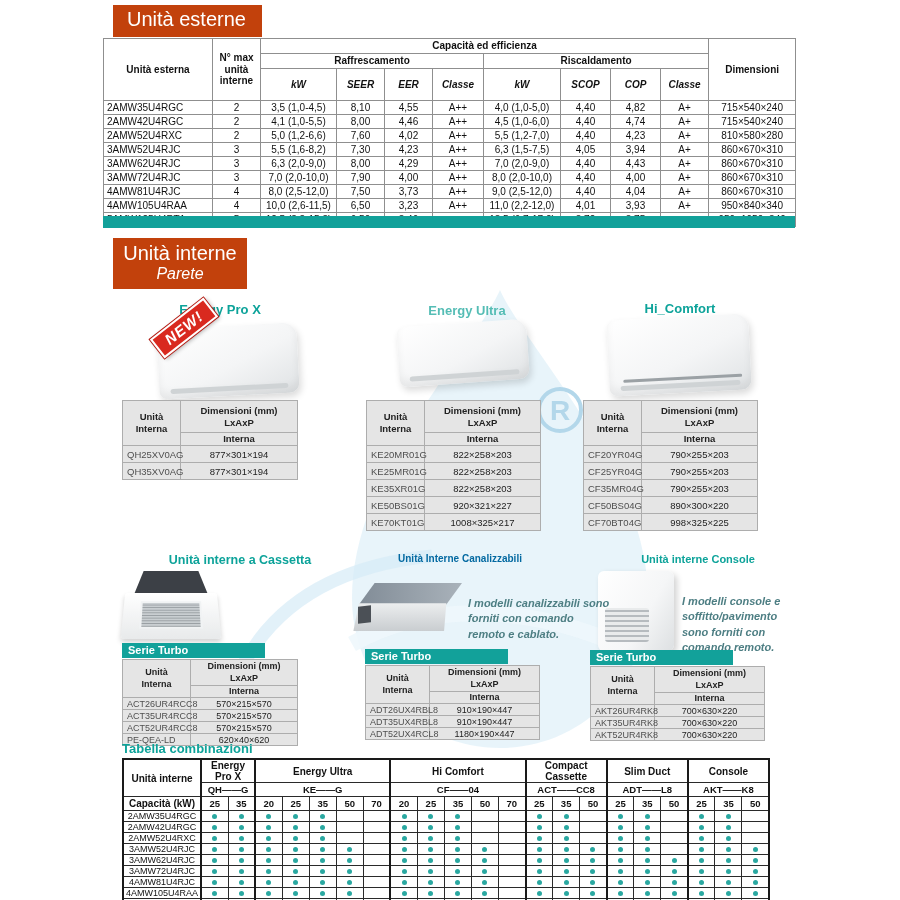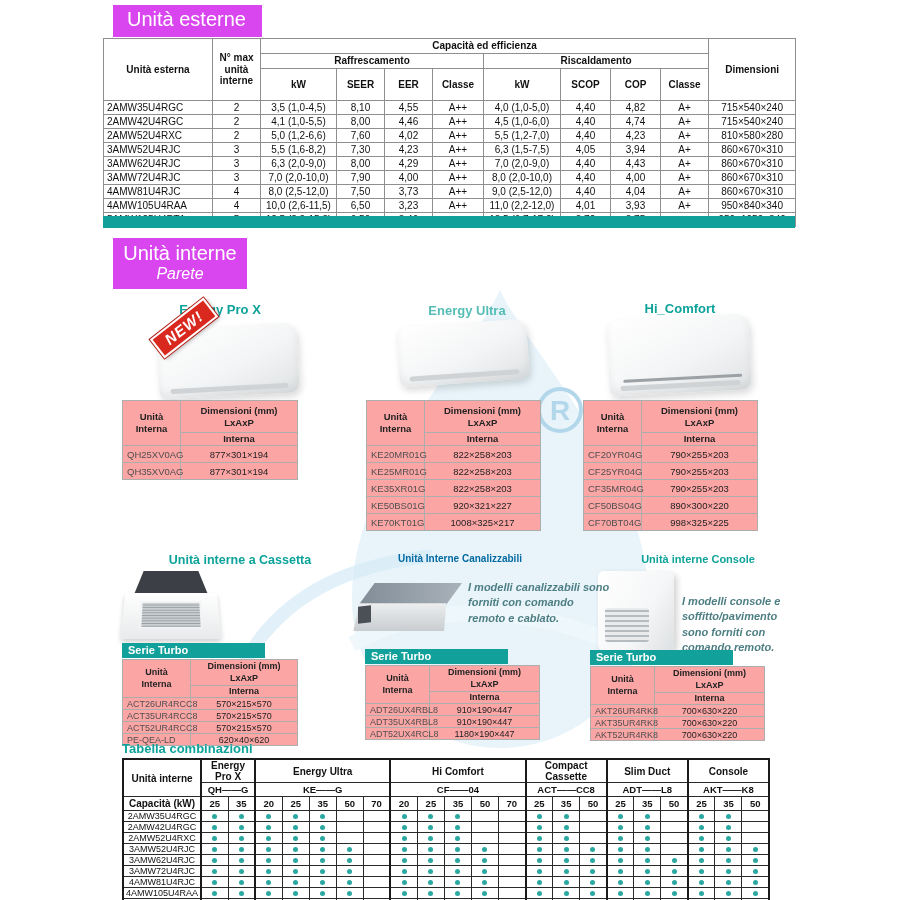--- a/index.html
+++ b/index.html
@@ -2,60 +2,60 @@
 <html><head>
 <meta charset="utf-8">
 <style>
   * { margin:0; padding:0; box-sizing:border-box; }
   body { font-family:"Liberation Sans", sans-serif; background:#fff; }
   .page { position:relative; width:900px; height:900px; background:#fff; overflow:hidden; }
   .layer { position:absolute; left:0; top:0; z-index:1; width:900px; height:900px; pointer-events:none; }
   .content { position:relative; z-index:2; width:900px; height:900px; }
 
   
-  .badge { position:absolute; background:#d946ef; color:#fff; }
+  .badge { position:absolute; background:#c2410c; color:#fff; }
   .badge-outdoor { left:113px; top:5px; font-size:20px; padding:3px 16px 6px 14px; }
   .badge-indoor { left:113px; top:238px; width:134px; text-align:center; padding:4px 6px 6px; }
   .badge-indoor .l1 { font-size:20px; display:block; }
   .badge-indoor .l2 { font-size:16px; font-style:italic; display:block; }
 
   
   .outdoor-table { position:absolute; left:103px; top:38px; width:692px; border-collapse:collapse; table-layout:fixed; font-size:10px; color:#111; background:#fff; }
   .outdoor-table th, .outdoor-table td { border:1px solid #8f8f8f; text-align:center; padding:0 1px; }
   .outdoor-table thead th { font-weight:bold; font-size:10px; line-height:1.15; }
   .outdoor-table .hr1 th { height:15px; }
   .outdoor-table .hr2 th { height:15px; }
-  .outdoor-table .hr3 th { height:32px; }
+  .outdoor-table .hr3 th { height:32px;font-style:italic; }
   .outdoor-table tbody td { height:14px; font-size:10px; }
   .outdoor-table tbody td.model-col { text-align:left; padding-left:3px; }
   .teal-bar { position:absolute; left:103px; top:216px; width:692px; height:12px; background:#12a19a; }
 
   
   .sec-title { position:absolute; font-weight:bold; font-size:13px; color:#0da39a; text-align:center; }
   .t-prox { left:140px; top:302px; width:160px; }
   .t-ultra { left:388px; top:303px; width:158px; color:#55bdb5; }
   .t-hic { left:600px; top:301px; width:160px; }
   .t-cass { left:118px; top:553px; width:244px; font-size:12.5px; }
   .t-canal { left:352px; top:553px; width:216px; font-size:10px; color:#0369a1; }
   .t-cons { left:598px; top:553px; width:200px; font-size:11px; }
 
   
   .desc { position:absolute; font-style:italic; font-weight:600; font-size:11px; color:#4d7e83; line-height:1.4; }
   .d-cass { left:228px; top:584px; width:122px; }
-  .d-canal { left:468px; top:580px; width:142px; }
+  .d-canal { left:468px; top:596px; width:142px; }
   .d-cons { left:682px; top:594px; width:118px; }
 
   
   .serie { position:absolute; background:#12a19a; color:#fff; font-weight:bold; font-size:11px; padding:1px 0 2px 6px; width:143px; }
   .s-cass { left:122px; top:643px; }
   .s-canal { left:365px; top:649px; }
   .s-cons { left:590px; top:650px; }
 
   
-  .mini-table { position:absolute; border-collapse:collapse; background:#fca5a5; font-size:9.5px; color:#222; table-layout:fixed; }
+  .mini-table { position:absolute; border-collapse:collapse; background:#e5e5e5; font-size:9.5px; color:#222; table-layout:fixed; }
   .mini-table th, .mini-table td { border:1px solid #adadad; text-align:center; padding:0 2px; }
   .mini-table thead th { font-weight:bold; line-height:1.25; }
   .mini-table .dim-head { height:32px; }
   .mini-table .interna-head { height:13px; }
   .mini-table tbody td { height:17px; }
   .mini-table td.code { text-align:left; padding-left:4px; color:#4f4f4f; }
   .mt-prox  { left:122px; top:400px; width:176px; }
   .mt-ultra { left:366px; top:400px; width:175px; }
   .mt-hic   { left:583px; top:400px; width:175px; }
   .mt-prox col.c1, .mt-ultra col.c1, .mt-hic col.c1 { width:58px; }

